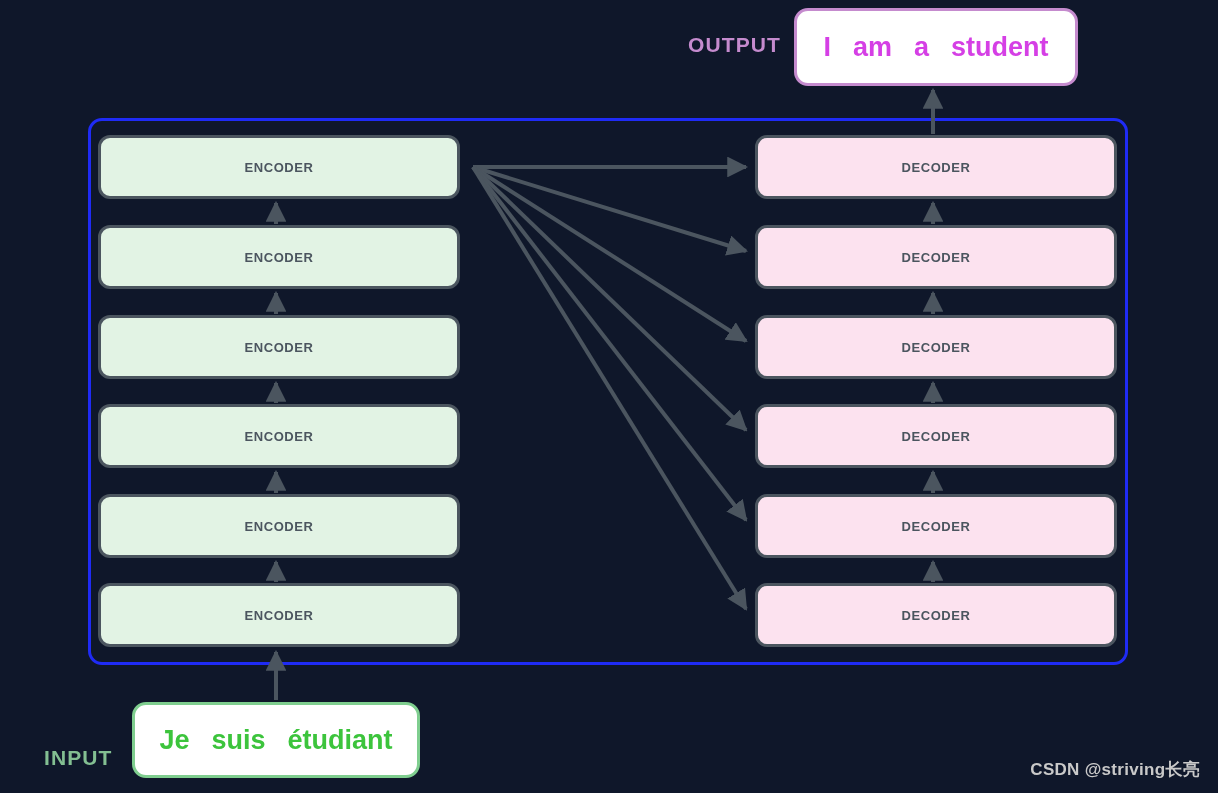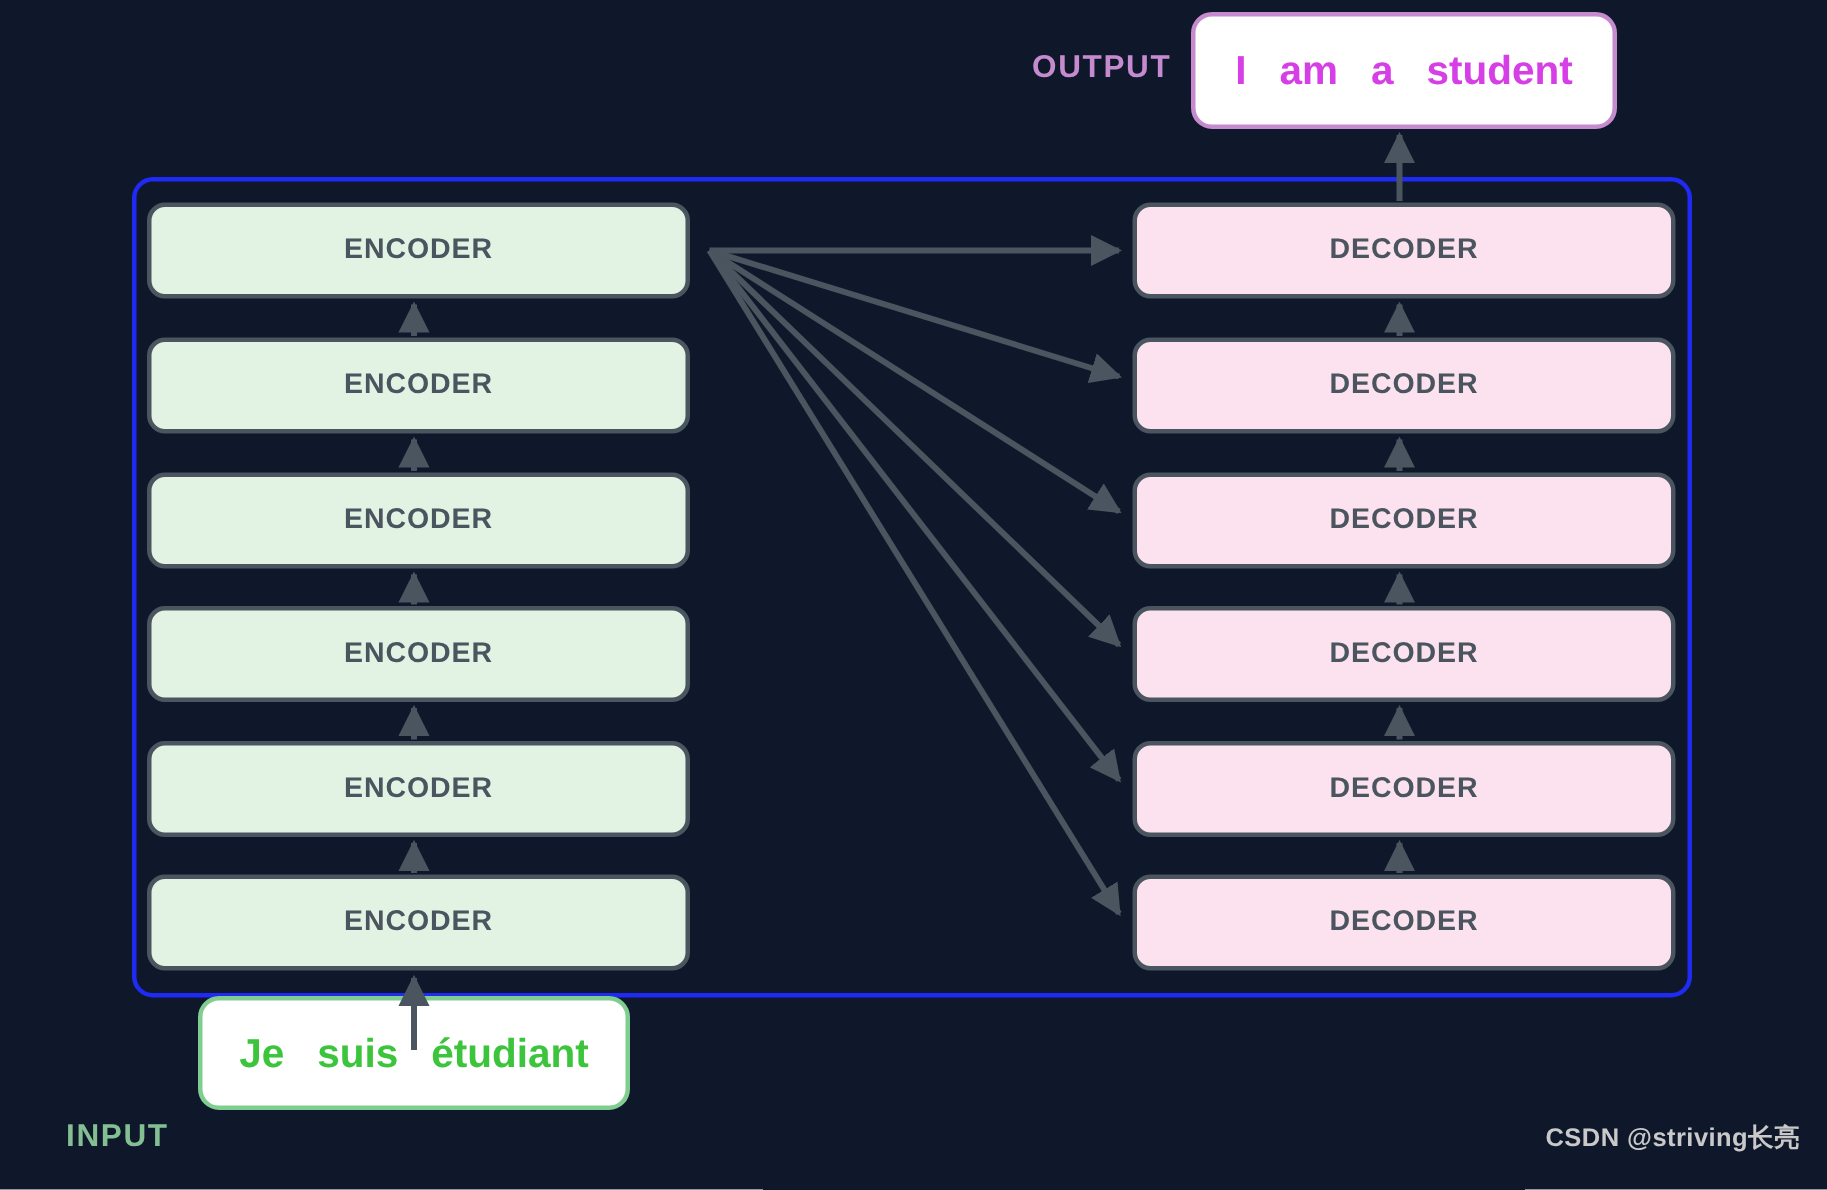--- a/index.html
+++ b/index.html
@@ -35,21 +35,21 @@
   
   .block {
     position: absolute;
     box-sizing: border-box;
     border: 3px solid #4b555f;
     border-radius: 12px;
     display: flex;
     align-items: center;
     justify-content: center;
     letter-spacing: 0.6px;
-    font-size: 19px;
+    font-size: 13px;
     color: #4b555f;
   }
   .encoder {
     background: #e2f3e4;
   }
   .decoder {
     background: #fce2ef;
   }
 
   
@@ -70,21 +70,21 @@
   #output-box {
     left: 794px;
     top: 8px;
     width: 284px;
     height: 78px;
     border: 3px solid #c58bce;
     color: #d53fe5;
   }
   #input-box {
     left: 132px;
-    top: 664px;
+    top: 702px;
     width: 288px;
     height: 76px;
     border: 3px solid #7fce8f;
     color: #3cc43c;
   }
 
   
   .io-label {
     position: absolute;
     font-size: 21px;
@@ -108,21 +108,21 @@
     top: 0;
     width: 1218px;
     height: 793px;
     pointer-events: none;
   }
 
   
   #watermark {
     position: absolute;
     right: 18px;
-    bottom: 23px;
+    bottom: 12px;
     font-size: 17px;
     color: #c9c9c9;
     letter-spacing: 0.3px;
     margin-top: 20px;
   }
 </style>
 </head>
 <body>
 
 <div id="canvas">

